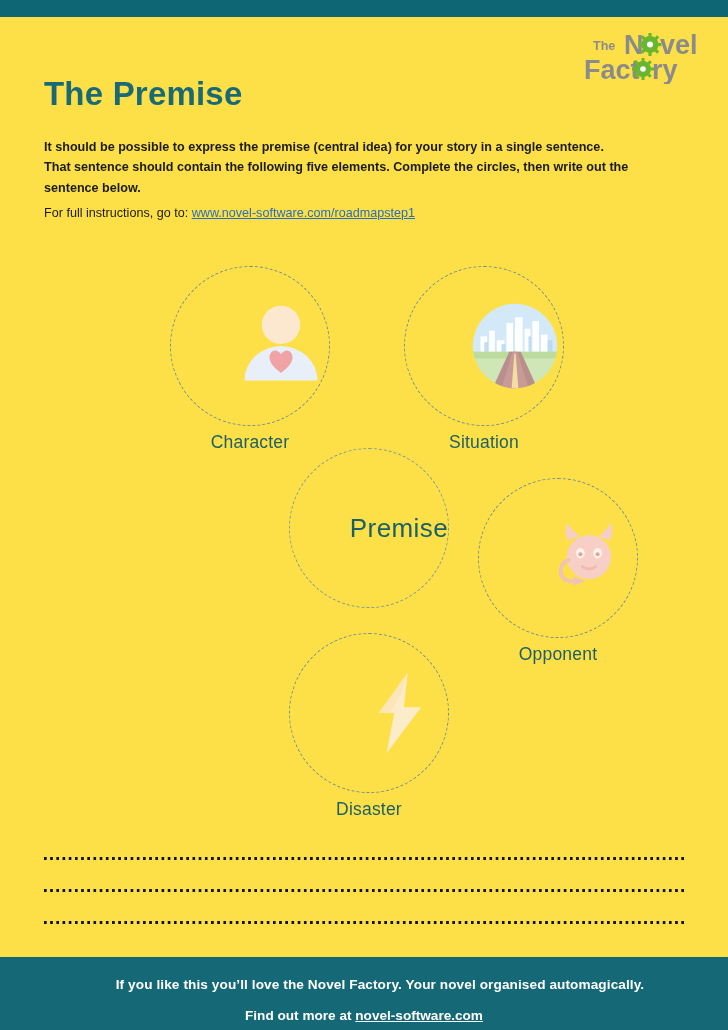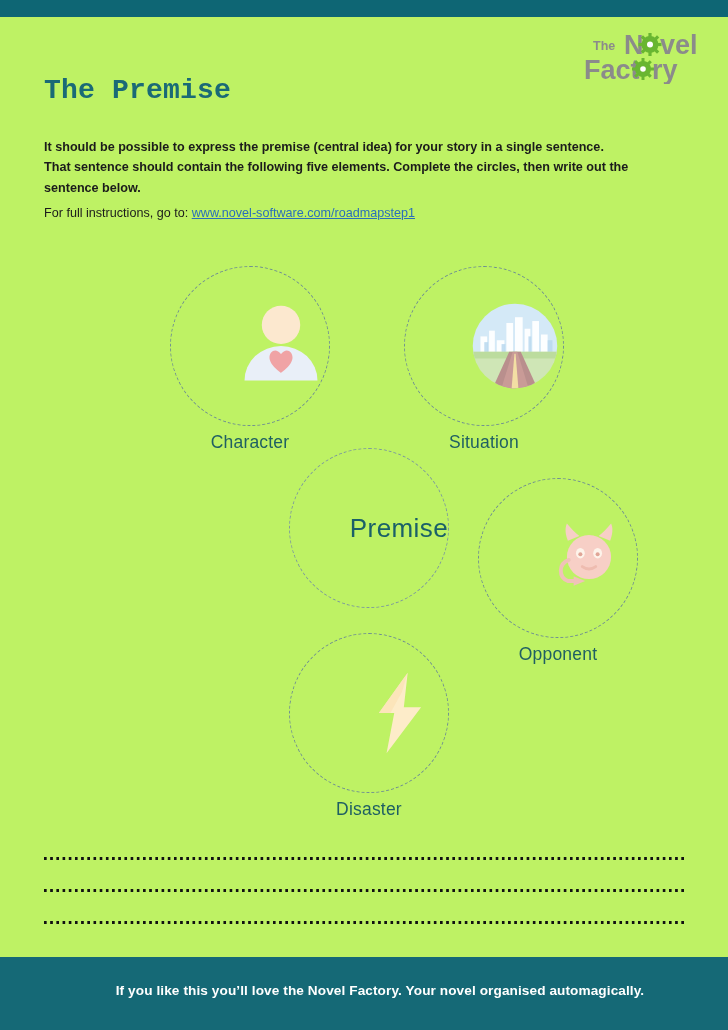--- a/index.html
+++ b/index.html
@@ -12,21 +12,21 @@
     background: #ffffff;
     font-family: "Liberation Sans", sans-serif;
     overflow: hidden;
     position: relative;
   }
 
   #page {
     position: relative;
     width: 728px;
     height: 1030px;
-    background: #bef264;
+    background: #fde047;
   }
 
   
   .top-band {
     position: absolute;
     left: 0;
     top: 0;
     width: 728px;
     height: 17px;
     background: #0e6674;
@@ -39,22 +39,22 @@
     top: 28px;
     width: 120px;
     height: 56px;
   }
 
   
   .page-title {
     position: absolute;
     left: 44px;
     top: 76px;
-    font-family: Liberation Mono, monospace;
-    font-size: 28px;
+    font-family: Liberation Sans, sans-serif;
+    font-size: 33px;
     font-weight: bold;
     color: #1a6a76;
     letter-spacing: 0.2px;
     line-height: 1.1;
   }
 
   
   .intro {
     position: absolute;
     left: 44px;
@@ -167,21 +167,21 @@
     position: absolute;
     left: 0;
     top: 957px;
     width: 728px;
     height: 73px;
     background: #156976;
     color: #ffffff;
     text-align: center;
   }
   .footer .f1 {
-    margin-top: 26px;
+    margin-top: 20px;
     font-size: 13.6px;
     font-weight: bold;
     letter-spacing: 0.1px;
     padding-left: 32px;
   }
   .footer .f2 {
     margin-top: 16px;
     font-size: 13.6px;
     font-weight: bold;
   }
@@ -340,15 +340,18 @@
   </div>
 
   <div class="lines">
     <div class="dline"></div>
     <div class="dline"></div>
     <div class="dline"></div>
   </div>
 
   <div class="footer">
     <div class="f1">If you like this you’ll love the Novel Factory. Your novel organised automagically.</div>
+    <div class="f2">
+      <span>Find out more at </span><span class="u">novel-software.com</span>
+    </div>
   </div>
 
 </div>
 
 </body></html>

